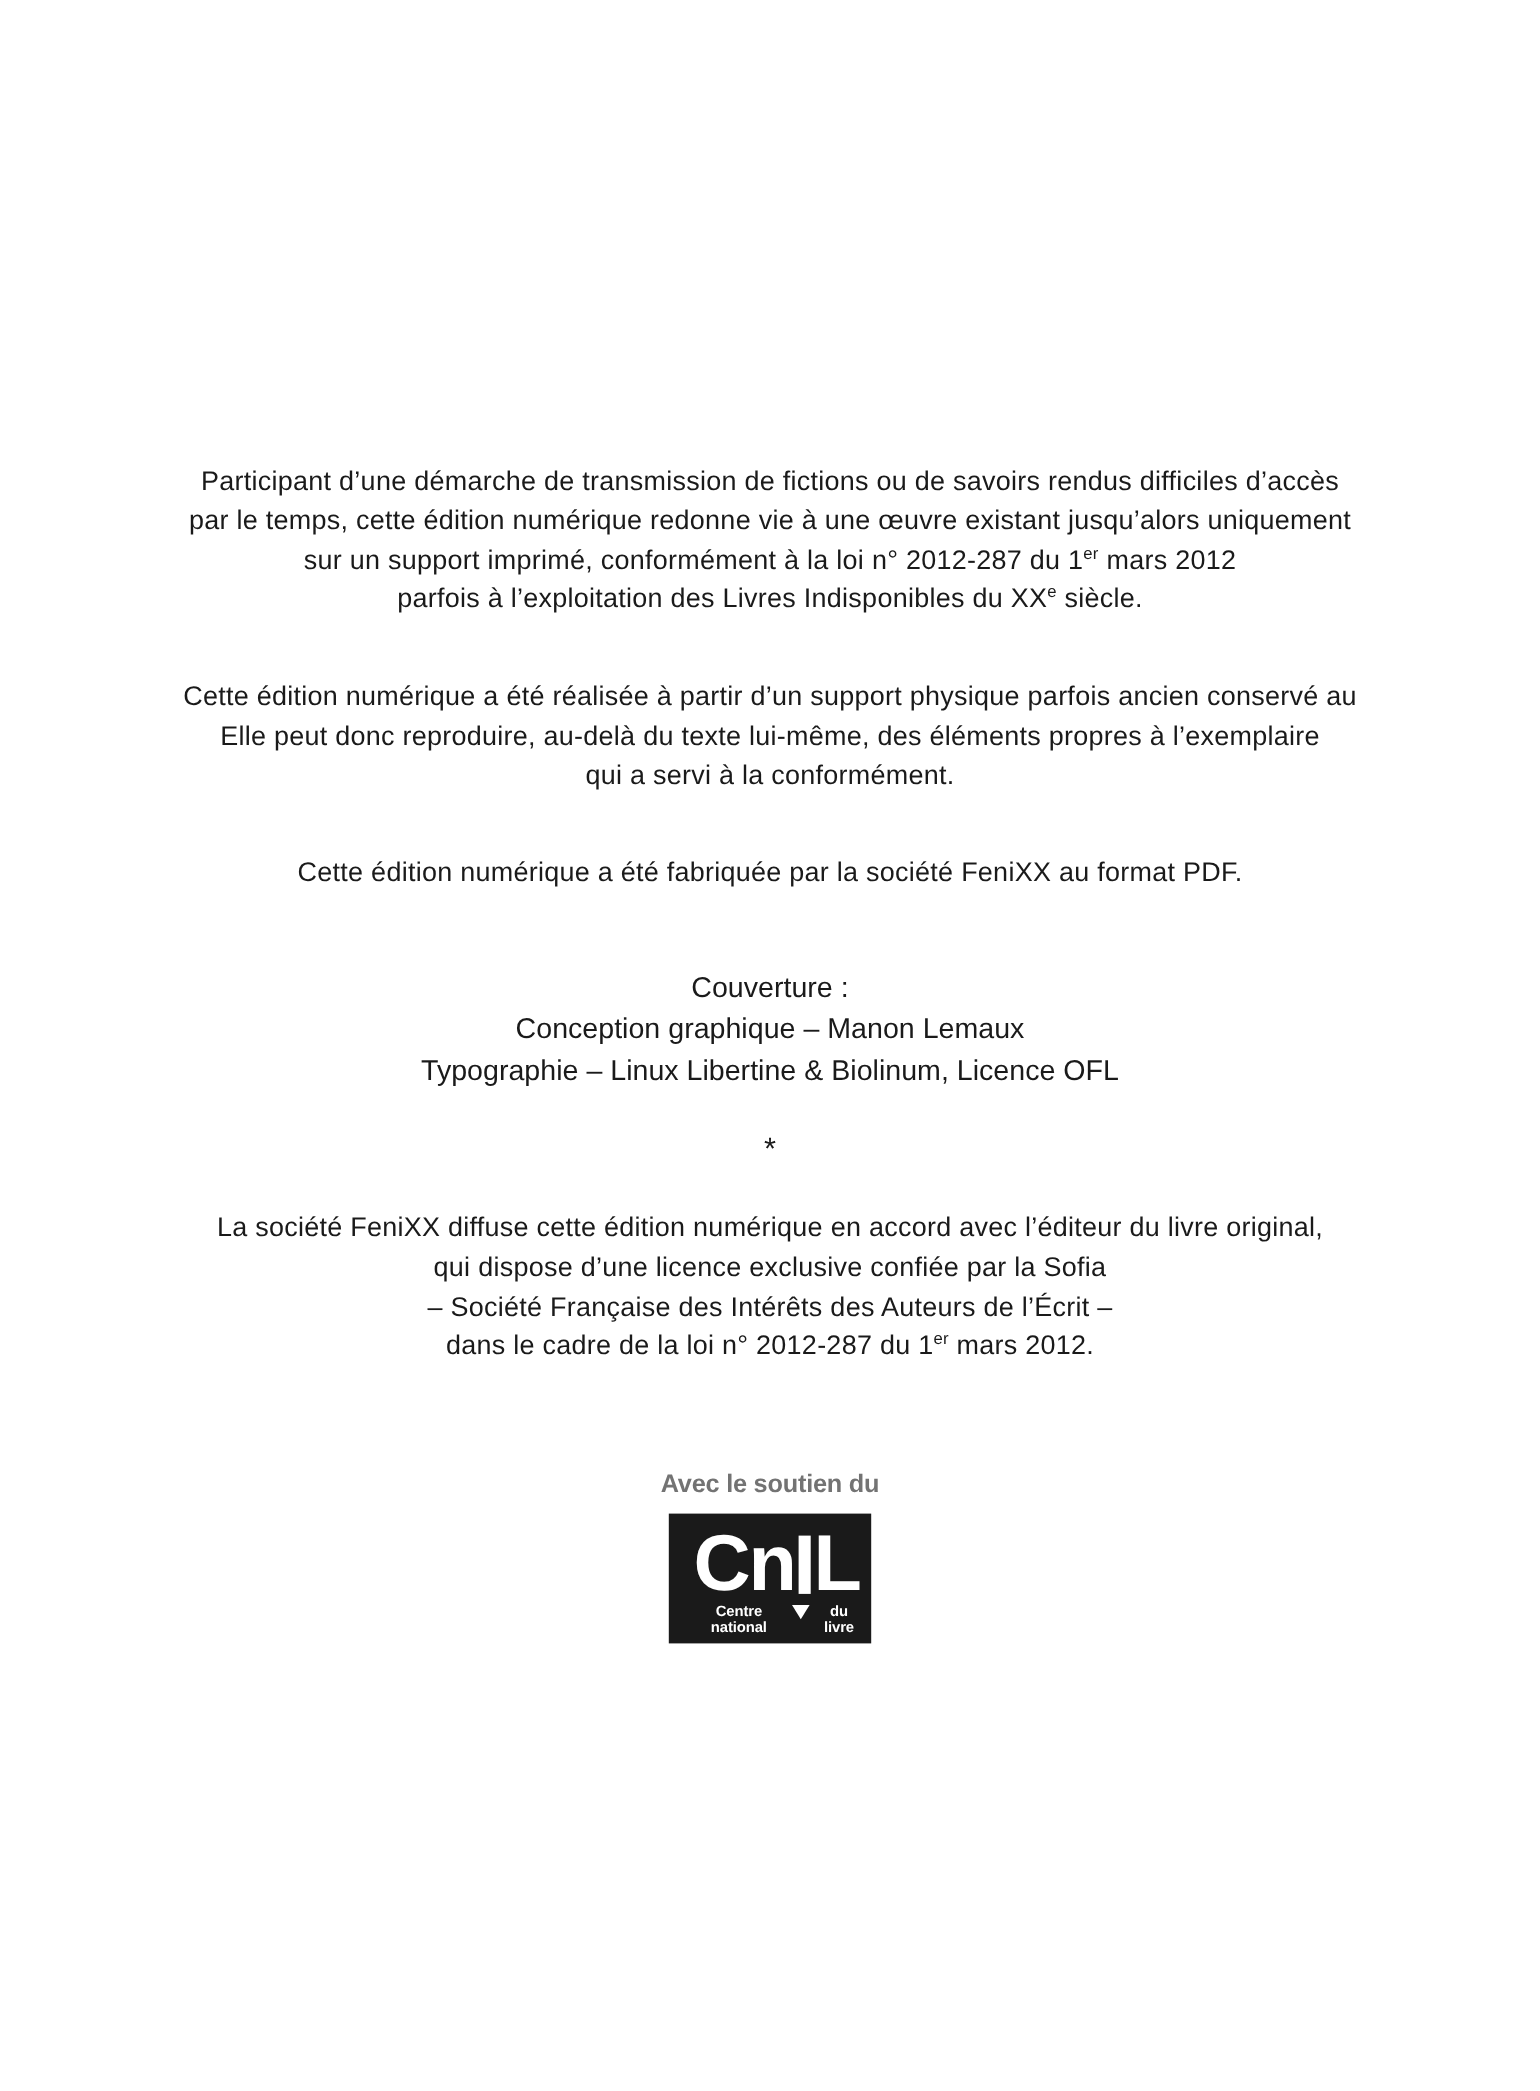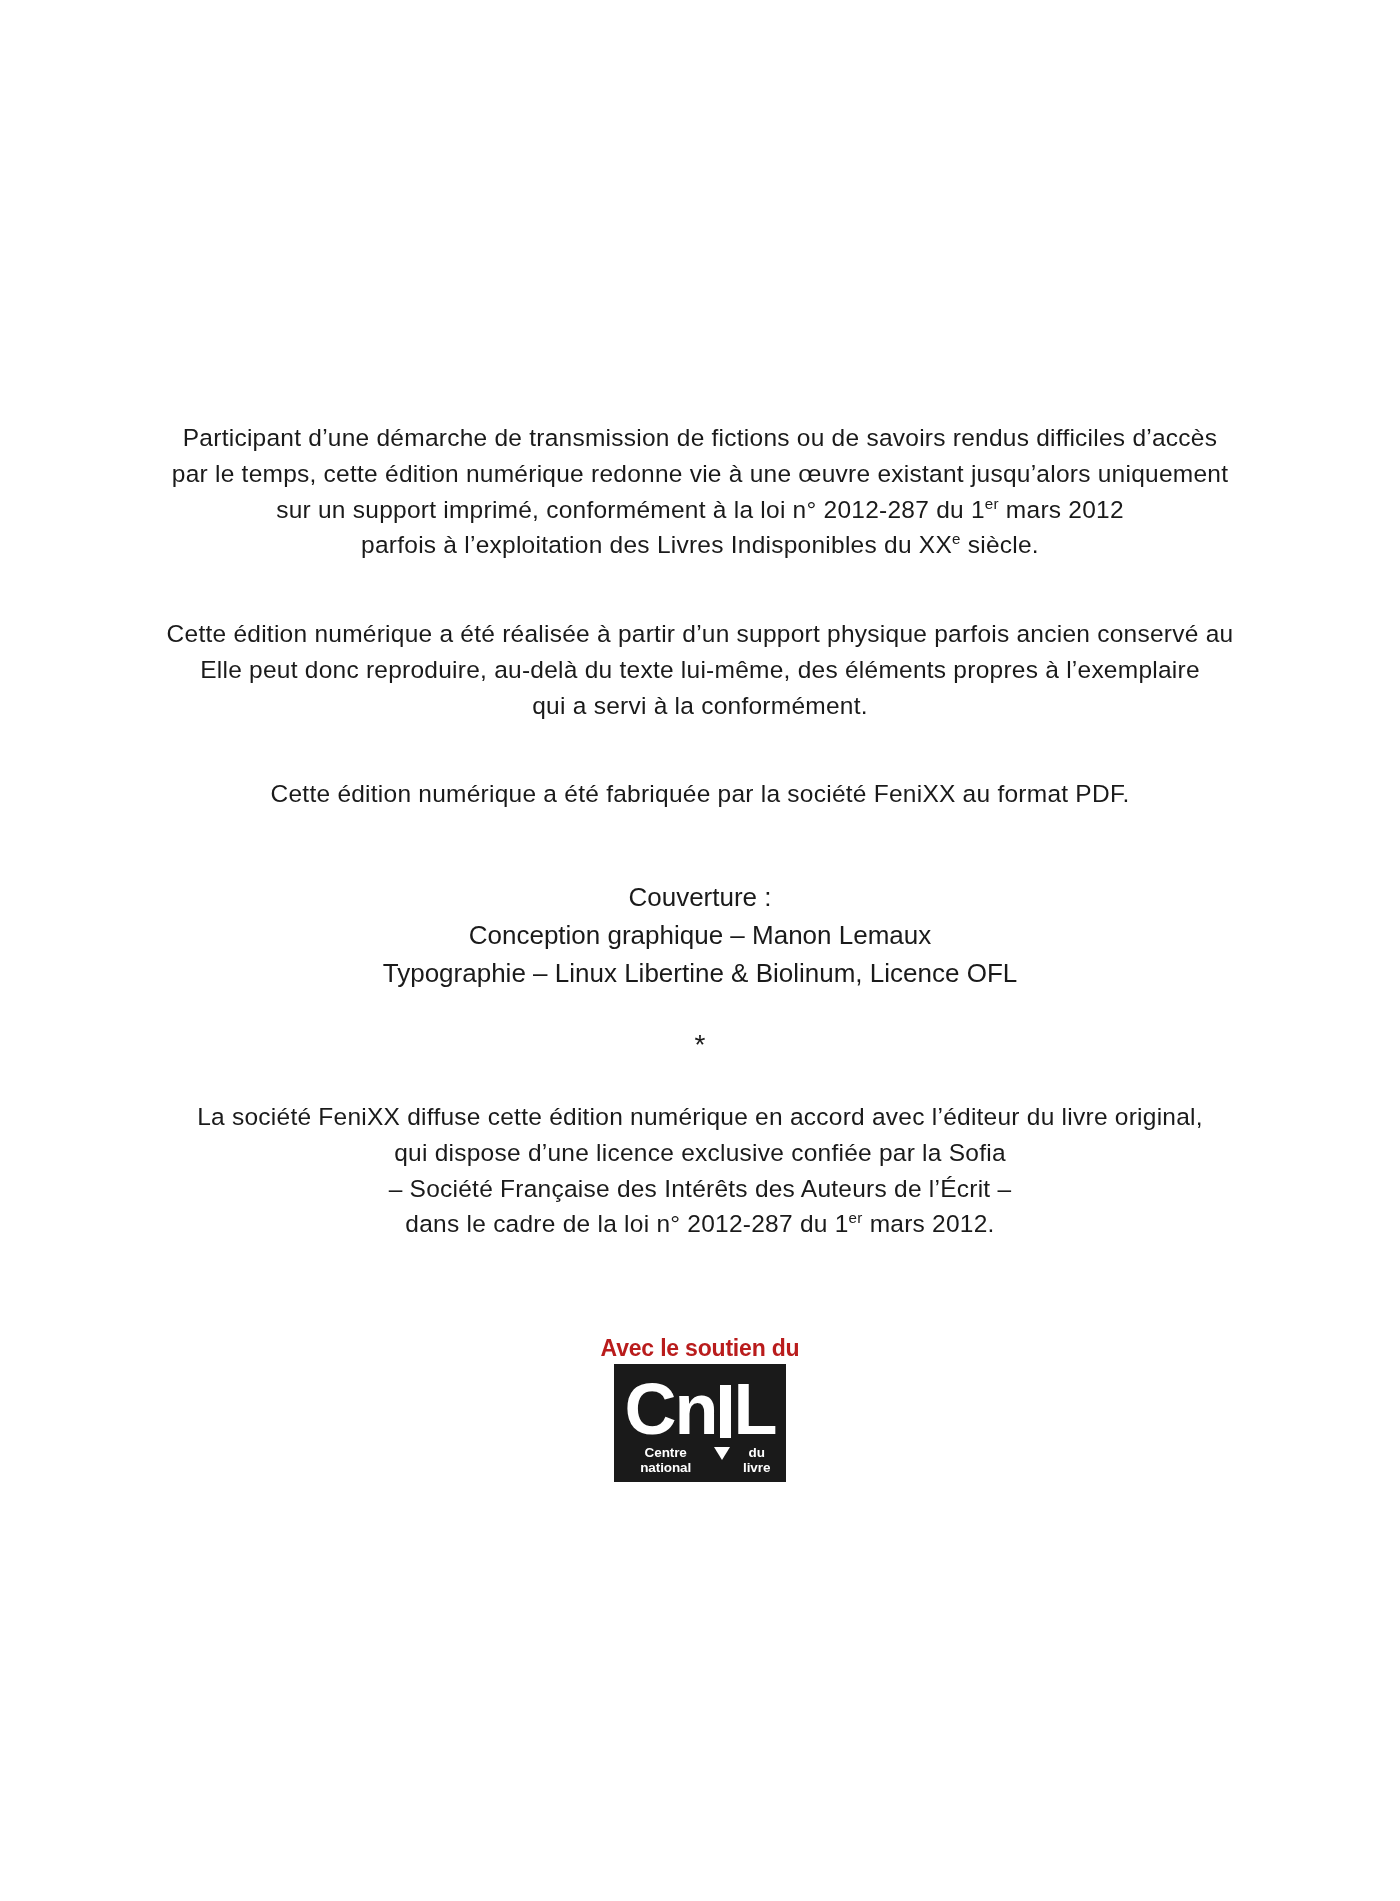--- a/index.html
+++ b/index.html
@@ -63,29 +63,29 @@
     position: absolute;
     left: 0;
     right: 0;
     top: 1335px;
     text-align: center;
   }
   .logo-caption {
     font-size: 23px;
     font-weight: 700;
     letter-spacing: -0.2px;
-    margin-bottom: 2px;
-    color: #b91c1c;
+    margin-bottom: 14px;
+    color: #737373;
   }
   .cnl-box {
     display: inline-block;
     background: #1a1a1a;
     color: #ffffff;
     width: 172px;
-    padding: 7px 0 0 0;
+    padding: 7px 0 0 12px;
     position: relative;
   }
   .cnl-main {
     font-family: "Liberation Sans", sans-serif;
     font-weight: 700;
     font-size: 72px;
     line-height: 0.95;
     letter-spacing: -2px;
     padding: 4px 0 2px 0;
   }

